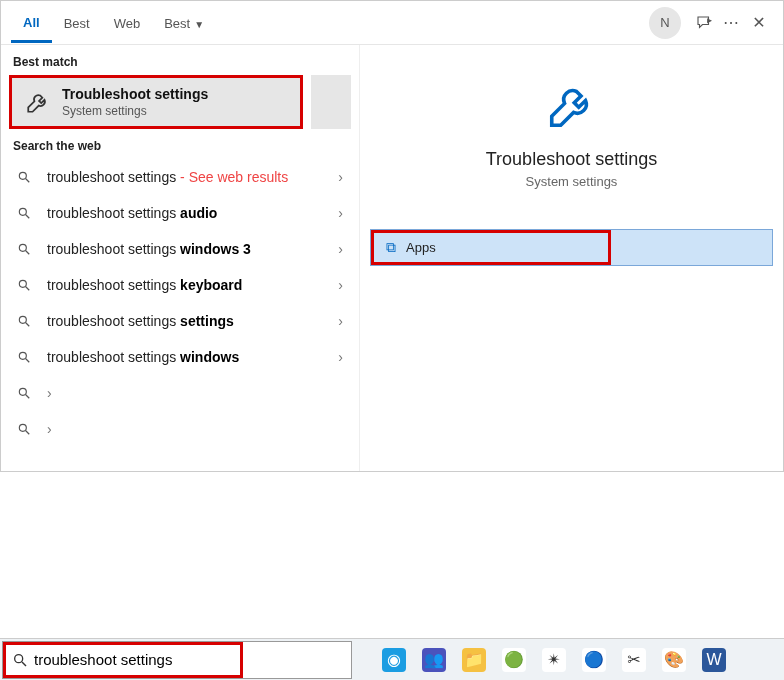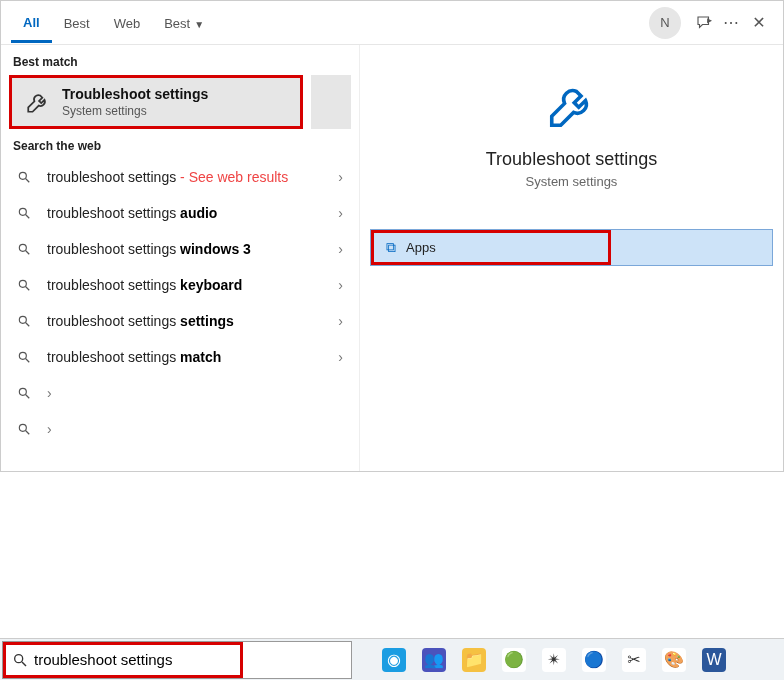--- a/index.html
+++ b/index.html
@@ -140,21 +140,21 @@
             <span class="txt"><span class="pre">troubleshoot settings </span><span class="bold">settings</span><span class="hint"></span></span>
             <span class="chevron">›</span>
           </div>
           <div class="web-item">
             <span class="si">
               <svg width="14" height="14" viewBox="0 0 24 24" fill="none" stroke="#555" stroke-width="2">
                 <circle cx="10" cy="10" r="6"></circle>
                 <line x1="15" y1="15" x2="21" y2="21"></line>
               </svg>
             </span>
-            <span class="txt"><span class="pre">troubleshoot settings </span><span class="bold">match</span><span class="hint"></span></span>
+            <span class="txt"><span class="pre">troubleshoot settings </span><span class="bold">windows</span><span class="hint"></span></span>
             <span class="chevron">›</span>
           </div>
           <div class="web-item">
             <span class="si">
               <svg width="14" height="14" viewBox="0 0 24 24" fill="none" stroke="#555" stroke-width="2">
                 <circle cx="10" cy="10" r="6"></circle>
                 <line x1="15" y1="15" x2="21" y2="21"></line>
               </svg>
             </span>
             <span class="chevron">›</span>

